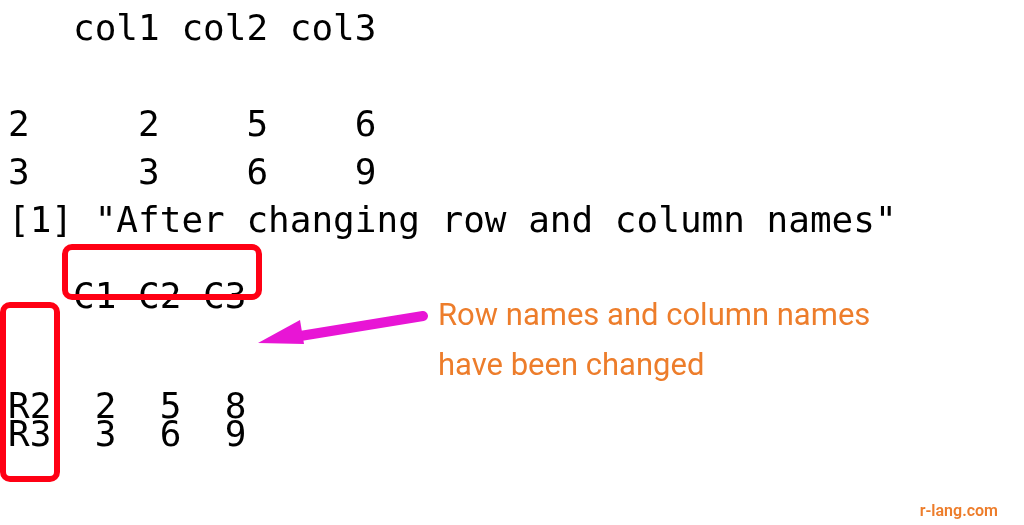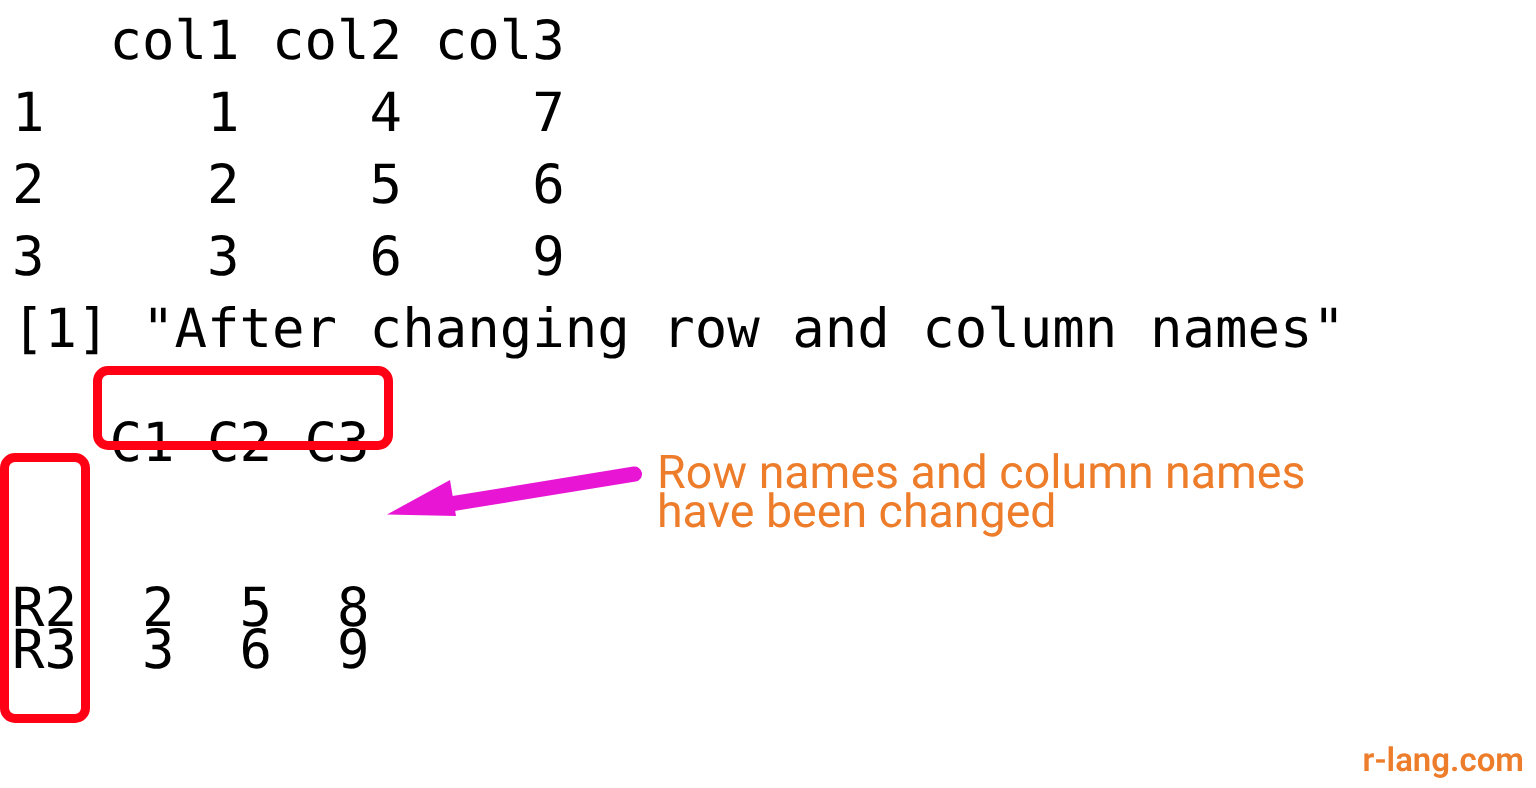--- a/index.html
+++ b/index.html
@@ -43,52 +43,51 @@
     position: absolute;
     color: #ed7d2b;
     font-family: -apple-system, BlinkMacSystemFont, "Segoe UI", Roboto, "Helvetica Neue", Arial, sans-serif;
     font-size: 31px;
     line-height: 1.25;
     white-space: pre;
   }
   
   .watermark {
     position: absolute;
-    right: 8px;
+    right: 26px;
     bottom: 6px;
     color: #ed7d2b;
     font-family: -apple-system, BlinkMacSystemFont, "Segoe UI", Roboto, "Helvetica Neue", Arial, sans-serif;
-    font-size: 22px;
+    font-size: 16px;
     font-weight: 600;
   }
 </style>
 </head>
 <body>
 
 <div class="stage">
 
   <div class="mono-line" style="top:10px;">   col1 col2 col3</div>
-  <div class="mono-line" style="top:58px;">1     1    4    7</div>
   <div class="mono-line" style="top:106px;">2     2    5    6</div>
   <div class="mono-line" style="top:154px;">3     3    6    9</div>
 
   <div class="mono-line" style="top:202px;">[1] "After changing row and column names"</div>
 
   <div class="mono-line" style="top:278px;">   C1 C2 C3</div>
   <div class="mono-line" style="top:388px;">R2  2  5  8</div>
   <div class="mono-line" style="top:416px;">R3  3  6  9</div>
 
   <div class="red-box" style="left:62px; top:244px; width:200px; height:56px;"></div>
 
   <div class="red-box" style="left:0px; top:302px; width:60px; height:180px;"></div>
 
   <svg class="arrow-svg" style="left:258px; top:298px;" width="170" height="60" viewBox="0 0 170 60">
     <defs></defs>
     <line x1="165" y1="18" x2="30" y2="40" stroke="#e815d5" stroke-width="10" stroke-linecap="round"></line>
     <polygon points="0,45 42,22 46,46" fill="#e815d5"></polygon>
   </svg>
 
   <div class="note" style="left:438px; top:296px;">Row names and column names</div>
-  <div class="note" style="left:438px; top:322px;">have been changed</div>
+  <div class="note" style="left:438px; top:346px;">have been changed</div>
 
   <div class="watermark">r-lang.com</div>
 
 </div>
 
 </body></html>

